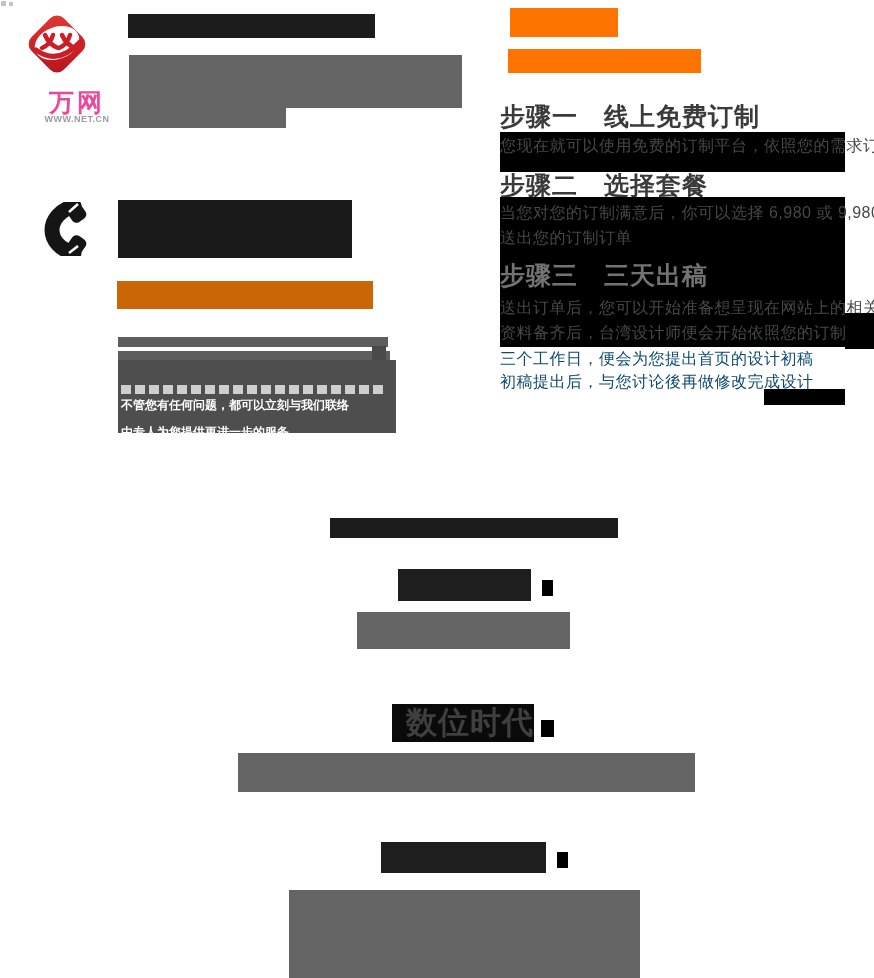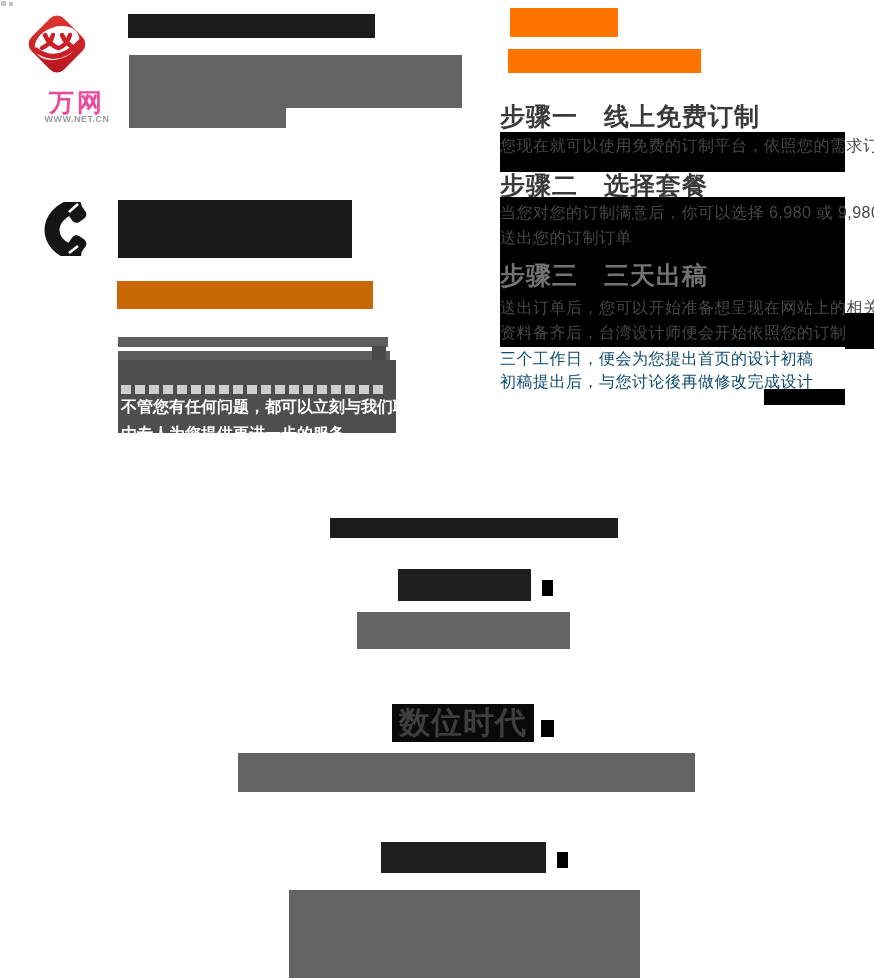--- a/index.html
+++ b/index.html
@@ -11,30 +11,30 @@
   .blk-pure{background:#000;}
   .blk-gray{background:#646464;}
   .blk-bar{background:#5e5e5e;}
   .blk-orange-bright{background:#ff7300;}
   .blk-orange-dark{background:#c96606;}
   .step-title{position:absolute;font-size:25px;font-weight:bold;color:#3a3a3a;
               white-space:nowrap;letter-spacing:1px;}
   .step-line{position:absolute;font-size:16px;color:#474747;white-space:nowrap;letter-spacing:0.5px;}
   .on-white{color:#0c4a6e;}
   .contact-box{position:absolute;left:118px;top:360px;width:278px;height:73px;background:#4e4e4e;}
-  .contact-line{position:absolute;left:3px;font-size:16px;font-weight:bold;color:#ffffff;white-space:nowrap;}
+  .contact-line{position:absolute;left:3px;font-size:12px;font-weight:bold;color:#ffffff;white-space:nowrap;}
   .artifact-line{position:absolute;left:3px;top:25px;width:262px;height:9px;
                  background:repeating-linear-gradient(90deg,rgba(255,255,255,.85) 0 10px,rgba(255,255,255,0) 10px 14px);
                  opacity:.85;}
   .brand-name{position:absolute;left:24px;top:80px;width:66px;text-align:center;
               font-size:25px;font-weight:bold;color:#ec4899;letter-spacing:3px;}
   .brand-url{position:absolute;left:14px;top:108px;width:86px;text-align:center;
              font-size:9px;font-weight:bold;color:#9a9c9e;letter-spacing:0.5px;}
   .t2-name{position:absolute;left:392px;top:704px;width:142px;height:38px;background:#0a0a0a;
-           color:#3f3f3f;font-size:31px;font-weight:bold;line-height:38px;text-align:center;
+           color:#3f3f3f;font-size:31px;font-weight:bold;line-height:38px;text-align:right;
            letter-spacing:1px;white-space:nowrap;}
   .speck{position:absolute;background:#c4c4c4;}
 </style>
 </head>
 <body>
 
 <div id="stage">
 
   <div class="speck" style="left:1px;top:1px;width:5px;height:5px;"></div>
   <div class="speck" style="left:9px;top:2px;width:4px;height:4px;"></div>

